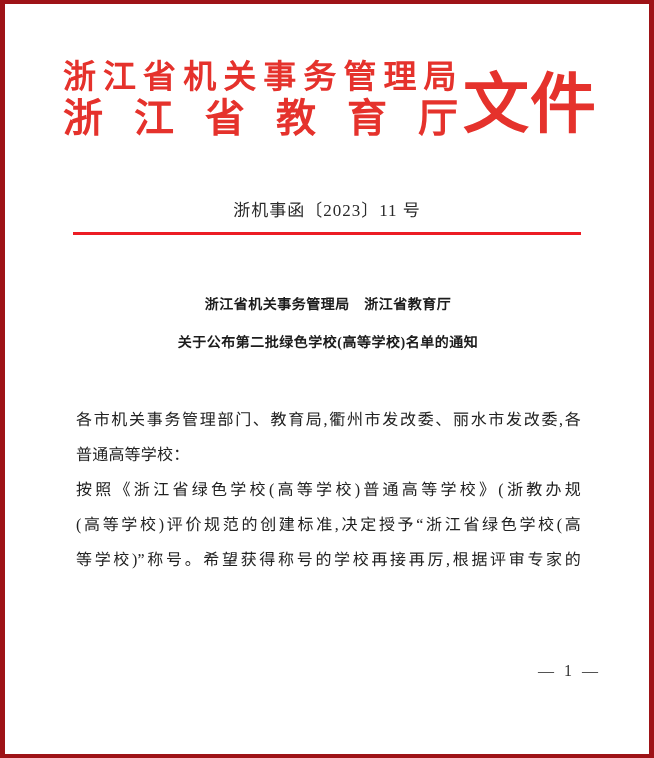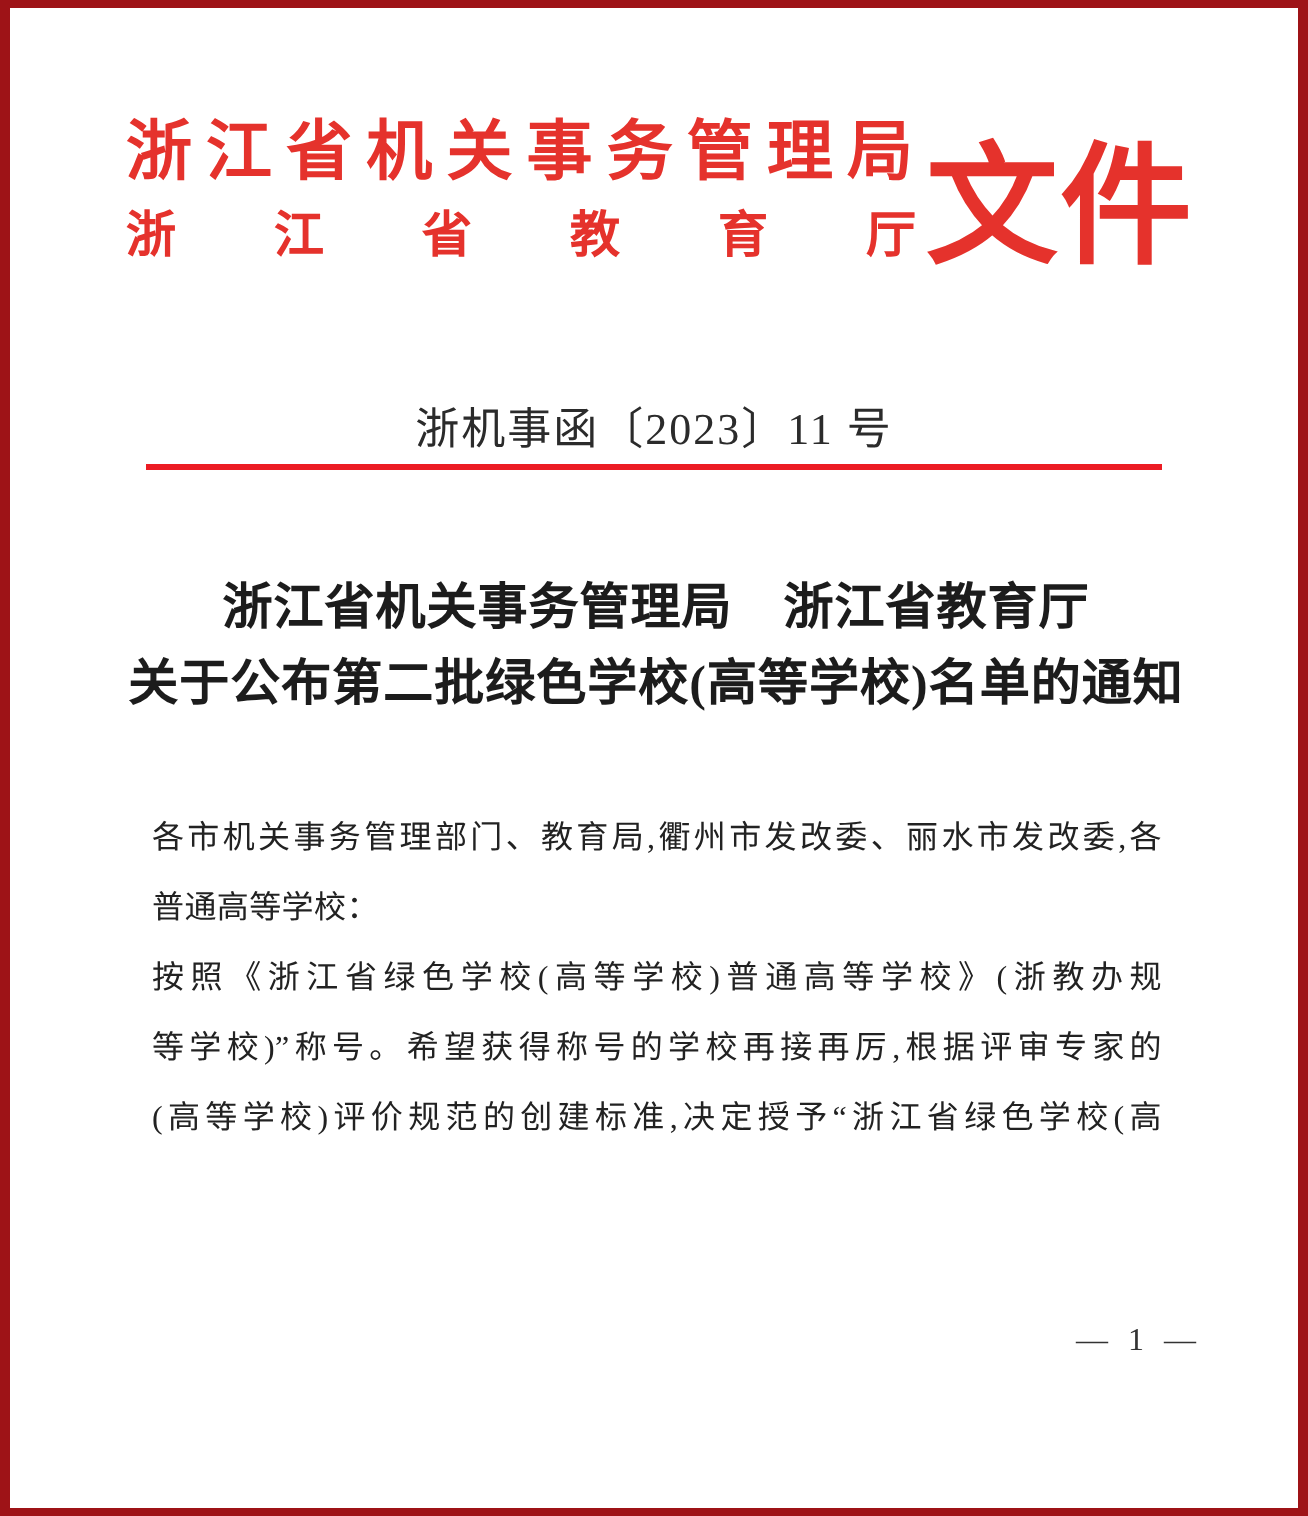--- a/index.html
+++ b/index.html
@@ -56,21 +56,21 @@
   #mh-line1 {
     top: 10px;
     font-size: 33px;
     line-height: 38px;
     letter-spacing: 1.5px;
     text-align: justify;
     text-align-last: justify;
   }
   #mh-line2 {
     top: 52px;
-    font-size: 25px;
+    font-size: 40px;
     line-height: 38px;
     text-align: justify;
     text-align-last: justify;
   }
   #mh-wenjian {
     position: absolute;
     left: 458px;
     top: 28px;
     color: #e5322c;
     font-family: "Liberation Serif", "DejaVu Serif", serif;
@@ -81,21 +81,21 @@
     white-space: nowrap;
   }
 
   
   #docnum {
     position: absolute;
     left: 0;
     right: 0;
     top: 192px;
     text-align: center;
-    font-size: 22px;
+    font-size: 17px;
     letter-spacing: 1px;
     color: #2b2b2b;
     font-family: "Liberation Serif", "DejaVu Serif", serif;
   }
 
   
   #redrule {
     position: absolute;
     left: 68px;
     width: 508px;
@@ -107,21 +107,21 @@
   
   #title {
     position: absolute;
     left: 40px;
     width: 566px;
     top: 282px;
     text-align: center;
     color: #1c1c1c;
     font-family: "Liberation Serif", "DejaVu Serif", serif;
     font-weight: bold;
-    font-size: 25px;
+    font-size: 14px;
     line-height: 38px;
     letter-spacing: 0.5px;
   }
   #title .tline { display: block; white-space: nowrap; }
 
   
   #body {
     position: absolute;
     left: 71px;
     width: 505px;
@@ -171,20 +171,20 @@
 
     <div id="title">
       <span class="tline">浙江省机关事务管理局　浙江省教育厅</span>
       <span class="tline">关于公布第二批绿色学校(高等学校)名单的通知</span>
     </div>
 
     <div id="body">
       <span class="bline">各市机关事务管理部门、教育局,衢州市发改委、丽水市发改委,各</span>
       <span class="bline noj">普通高等学校：</span>
       <span class="bline">按照《浙江省绿色学校(高等学校)普通高等学校》(浙教办规</span>
+      <span class="bline">(高等学校)评价规范的创建标准,决定授予“浙江省绿色学校(高</span>
       <span class="bline">等学校)”称号。希望获得称号的学校再接再厉,根据评审专家的</span>
-      <span class="bline">(高等学校)评价规范的创建标准,决定授予“浙江省绿色学校(高</span>
     </div>
 
     <div id="pagenum">— 1 —</div>
 
   </div>
 </div>
 
 </body></html>

